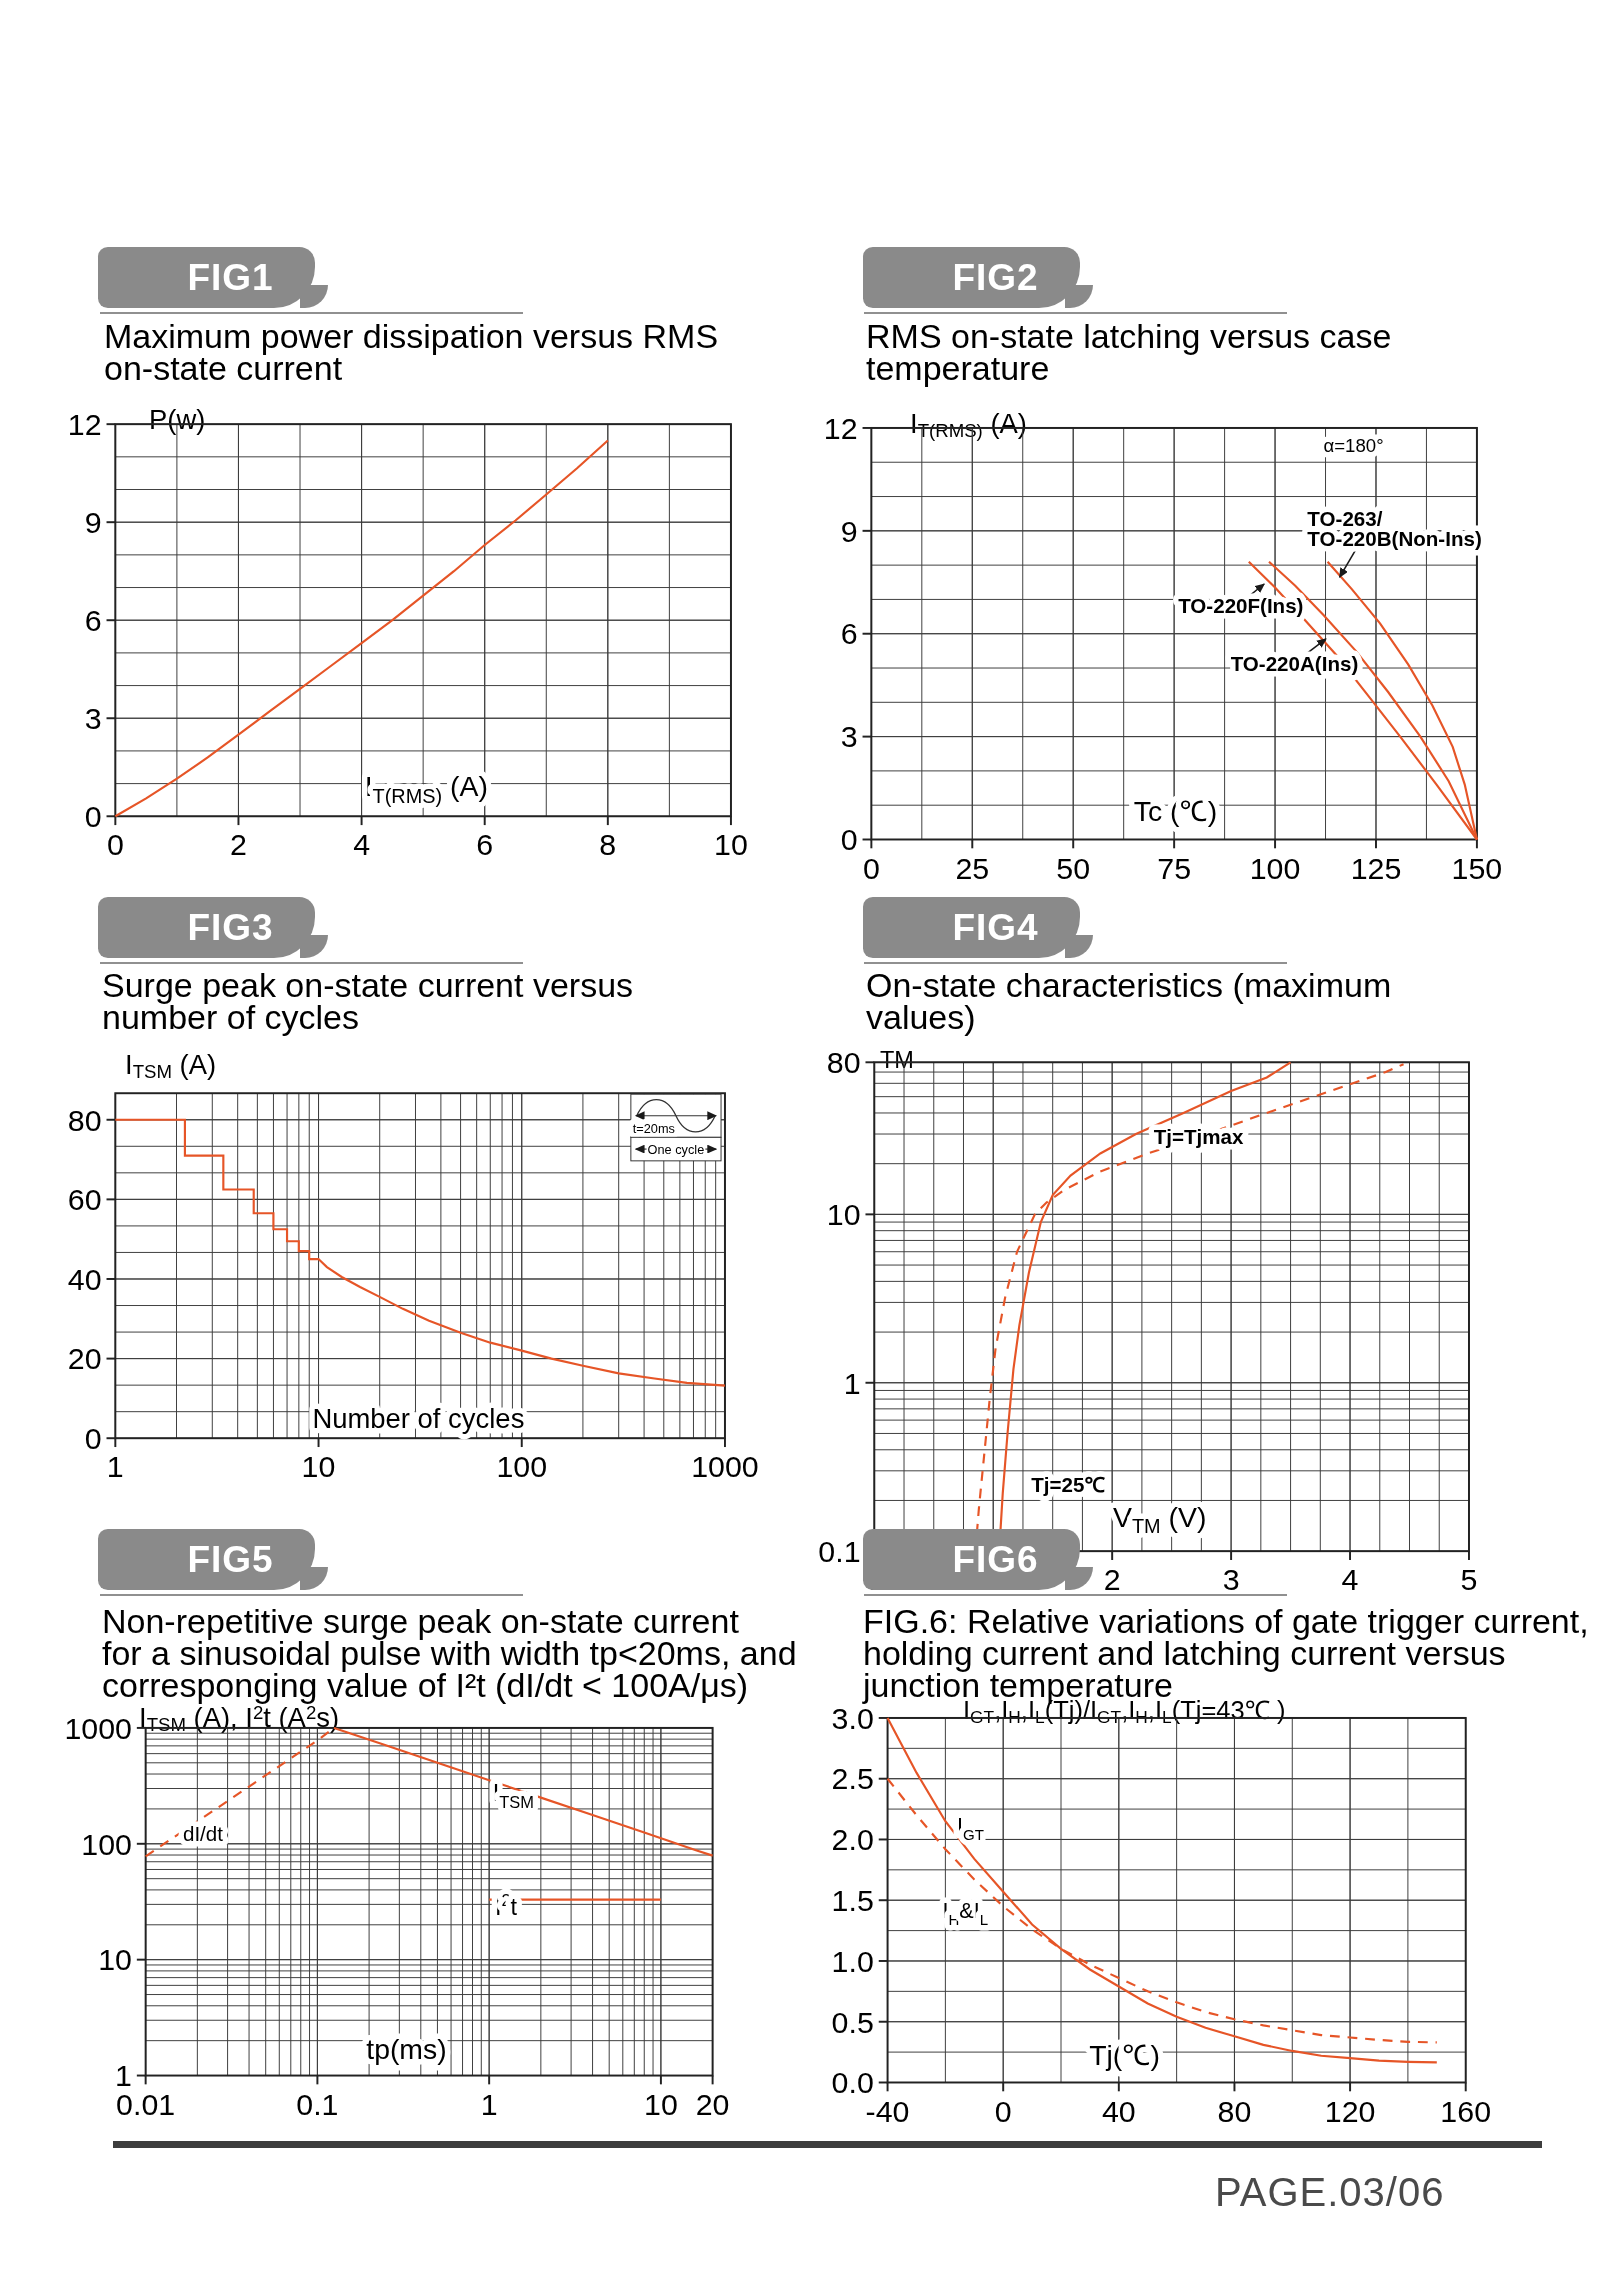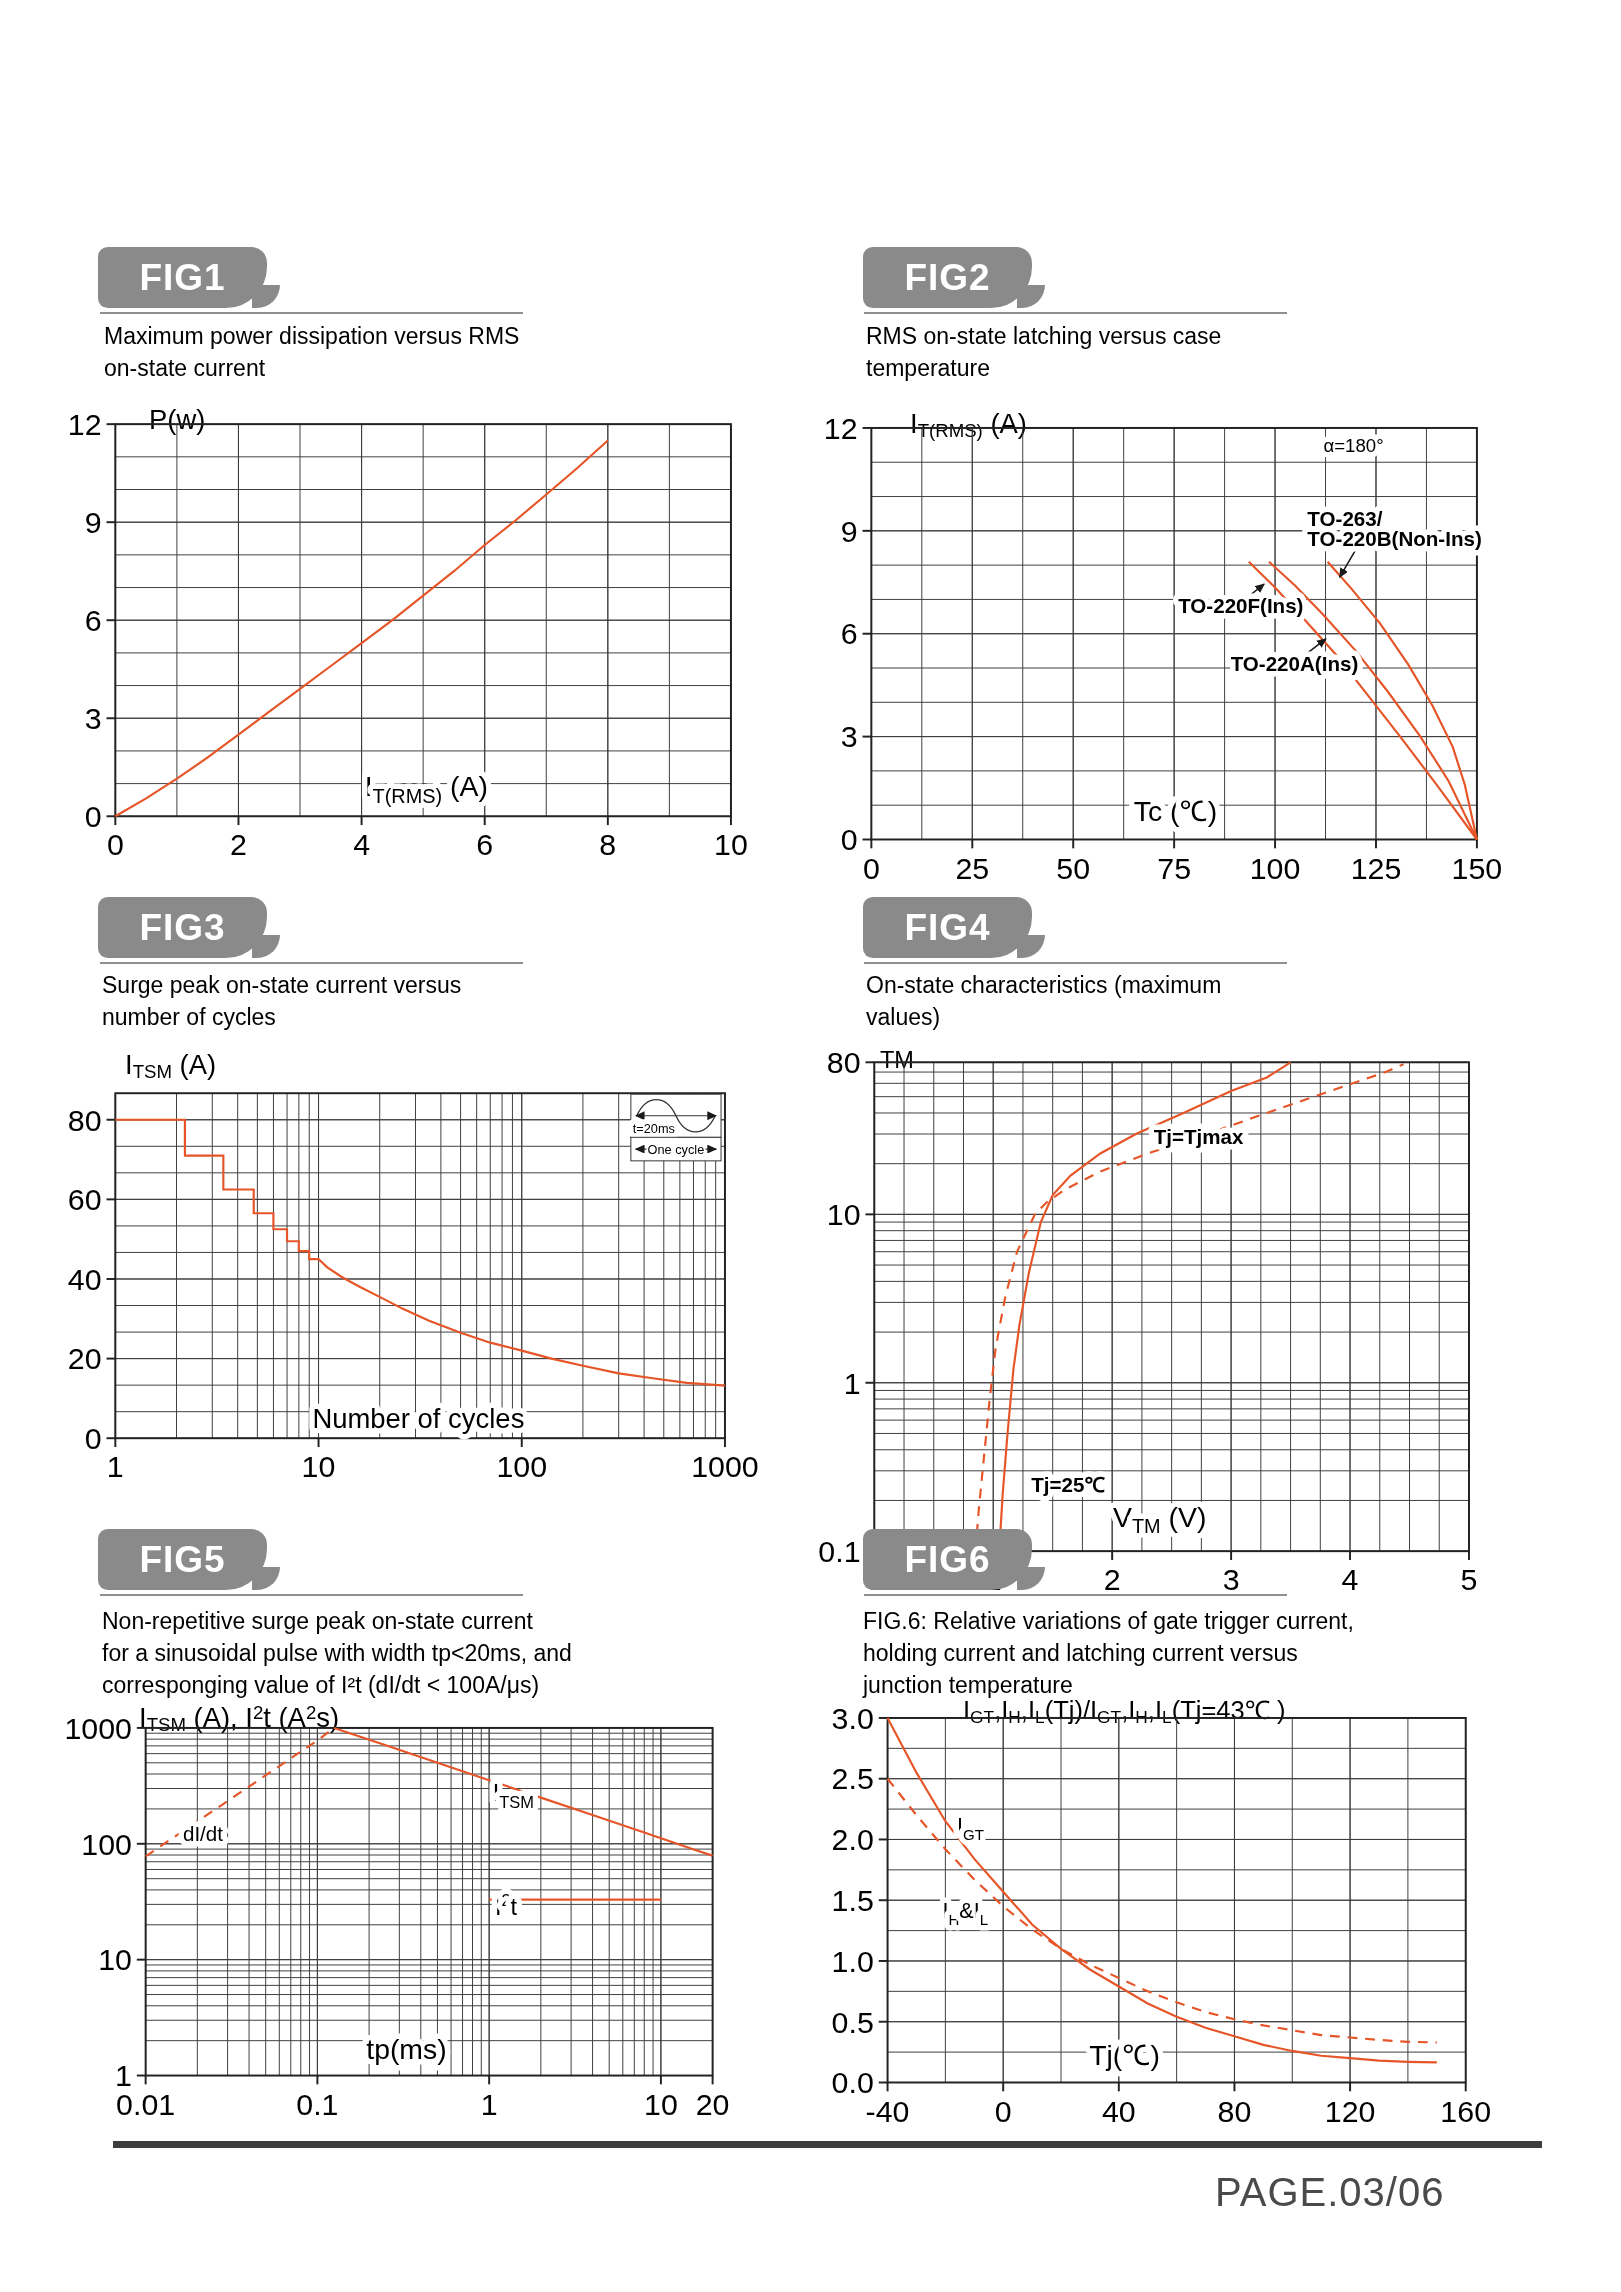--- a/index.html
+++ b/index.html
@@ -1,24 +1,24 @@
 <!DOCTYPE html>
 <html><head>
 <meta charset="utf-8">
 <style>
   html,body{margin:0;padding:0;background:#e9e9e9;}
   .page{position:relative;width:1621px;height:2293px;background:#ffffff;margin:0 auto;
         font-family:"Liberation Sans", sans-serif;color:#000;overflow:hidden;}
   .fig-badge{position:absolute;width:169px;height:61px;background:#8a8a8a;
              border-radius:9.8px 15.7px 41px 9.8px;color:#fff;font-weight:bold;font-size:37px;
-             display:flex;align-items:center;justify-content:center;letter-spacing:1px;}
+             display:flex;align-items:center;justify-content:center;letter-spacing:1px;padding-left:48px;}
   .fig-badge::after{content:"";position:absolute;right:-12.7px;bottom:0;width:27.4px;height:23.5px;
              background:#8a8a8a;border-radius:0 0 23.5px 0;}
   .fig-underline{position:absolute;width:423px;height:2px;background:#909090;}
-  .fig-title{position:absolute;font-size:23px;line-height:32px;white-space:nowrap;}
+  .fig-title{position:absolute;font-size:34px;line-height:32px;white-space:nowrap;}
   .fig-title .b{font-weight:normal;}
   .axis-name{position:absolute;font-size:27.4px;white-space:nowrap;margin-top:24px;}
   .axis-name .sb{font-size:68%;vertical-align:-0.22em;}
   .axis-name .sp{font-size:68%;vertical-align:0.45em;}
   .chart-host{position:absolute;}
   svg{position:absolute;overflow:visible;}
   svg text{fill:#000;font-family:"Liberation Sans", sans-serif;}
   .halo{paint-order:stroke;stroke:#ffffff;stroke-width:11px;stroke-linejoin:round;}
   .footer-rule{position:absolute;left:113px;top:2141px;width:1429px;height:6.9px;background:#3d3d3d;}
   .footer-page{position:absolute;left:1215px;top:2170px;width:333px;text-align:left;

